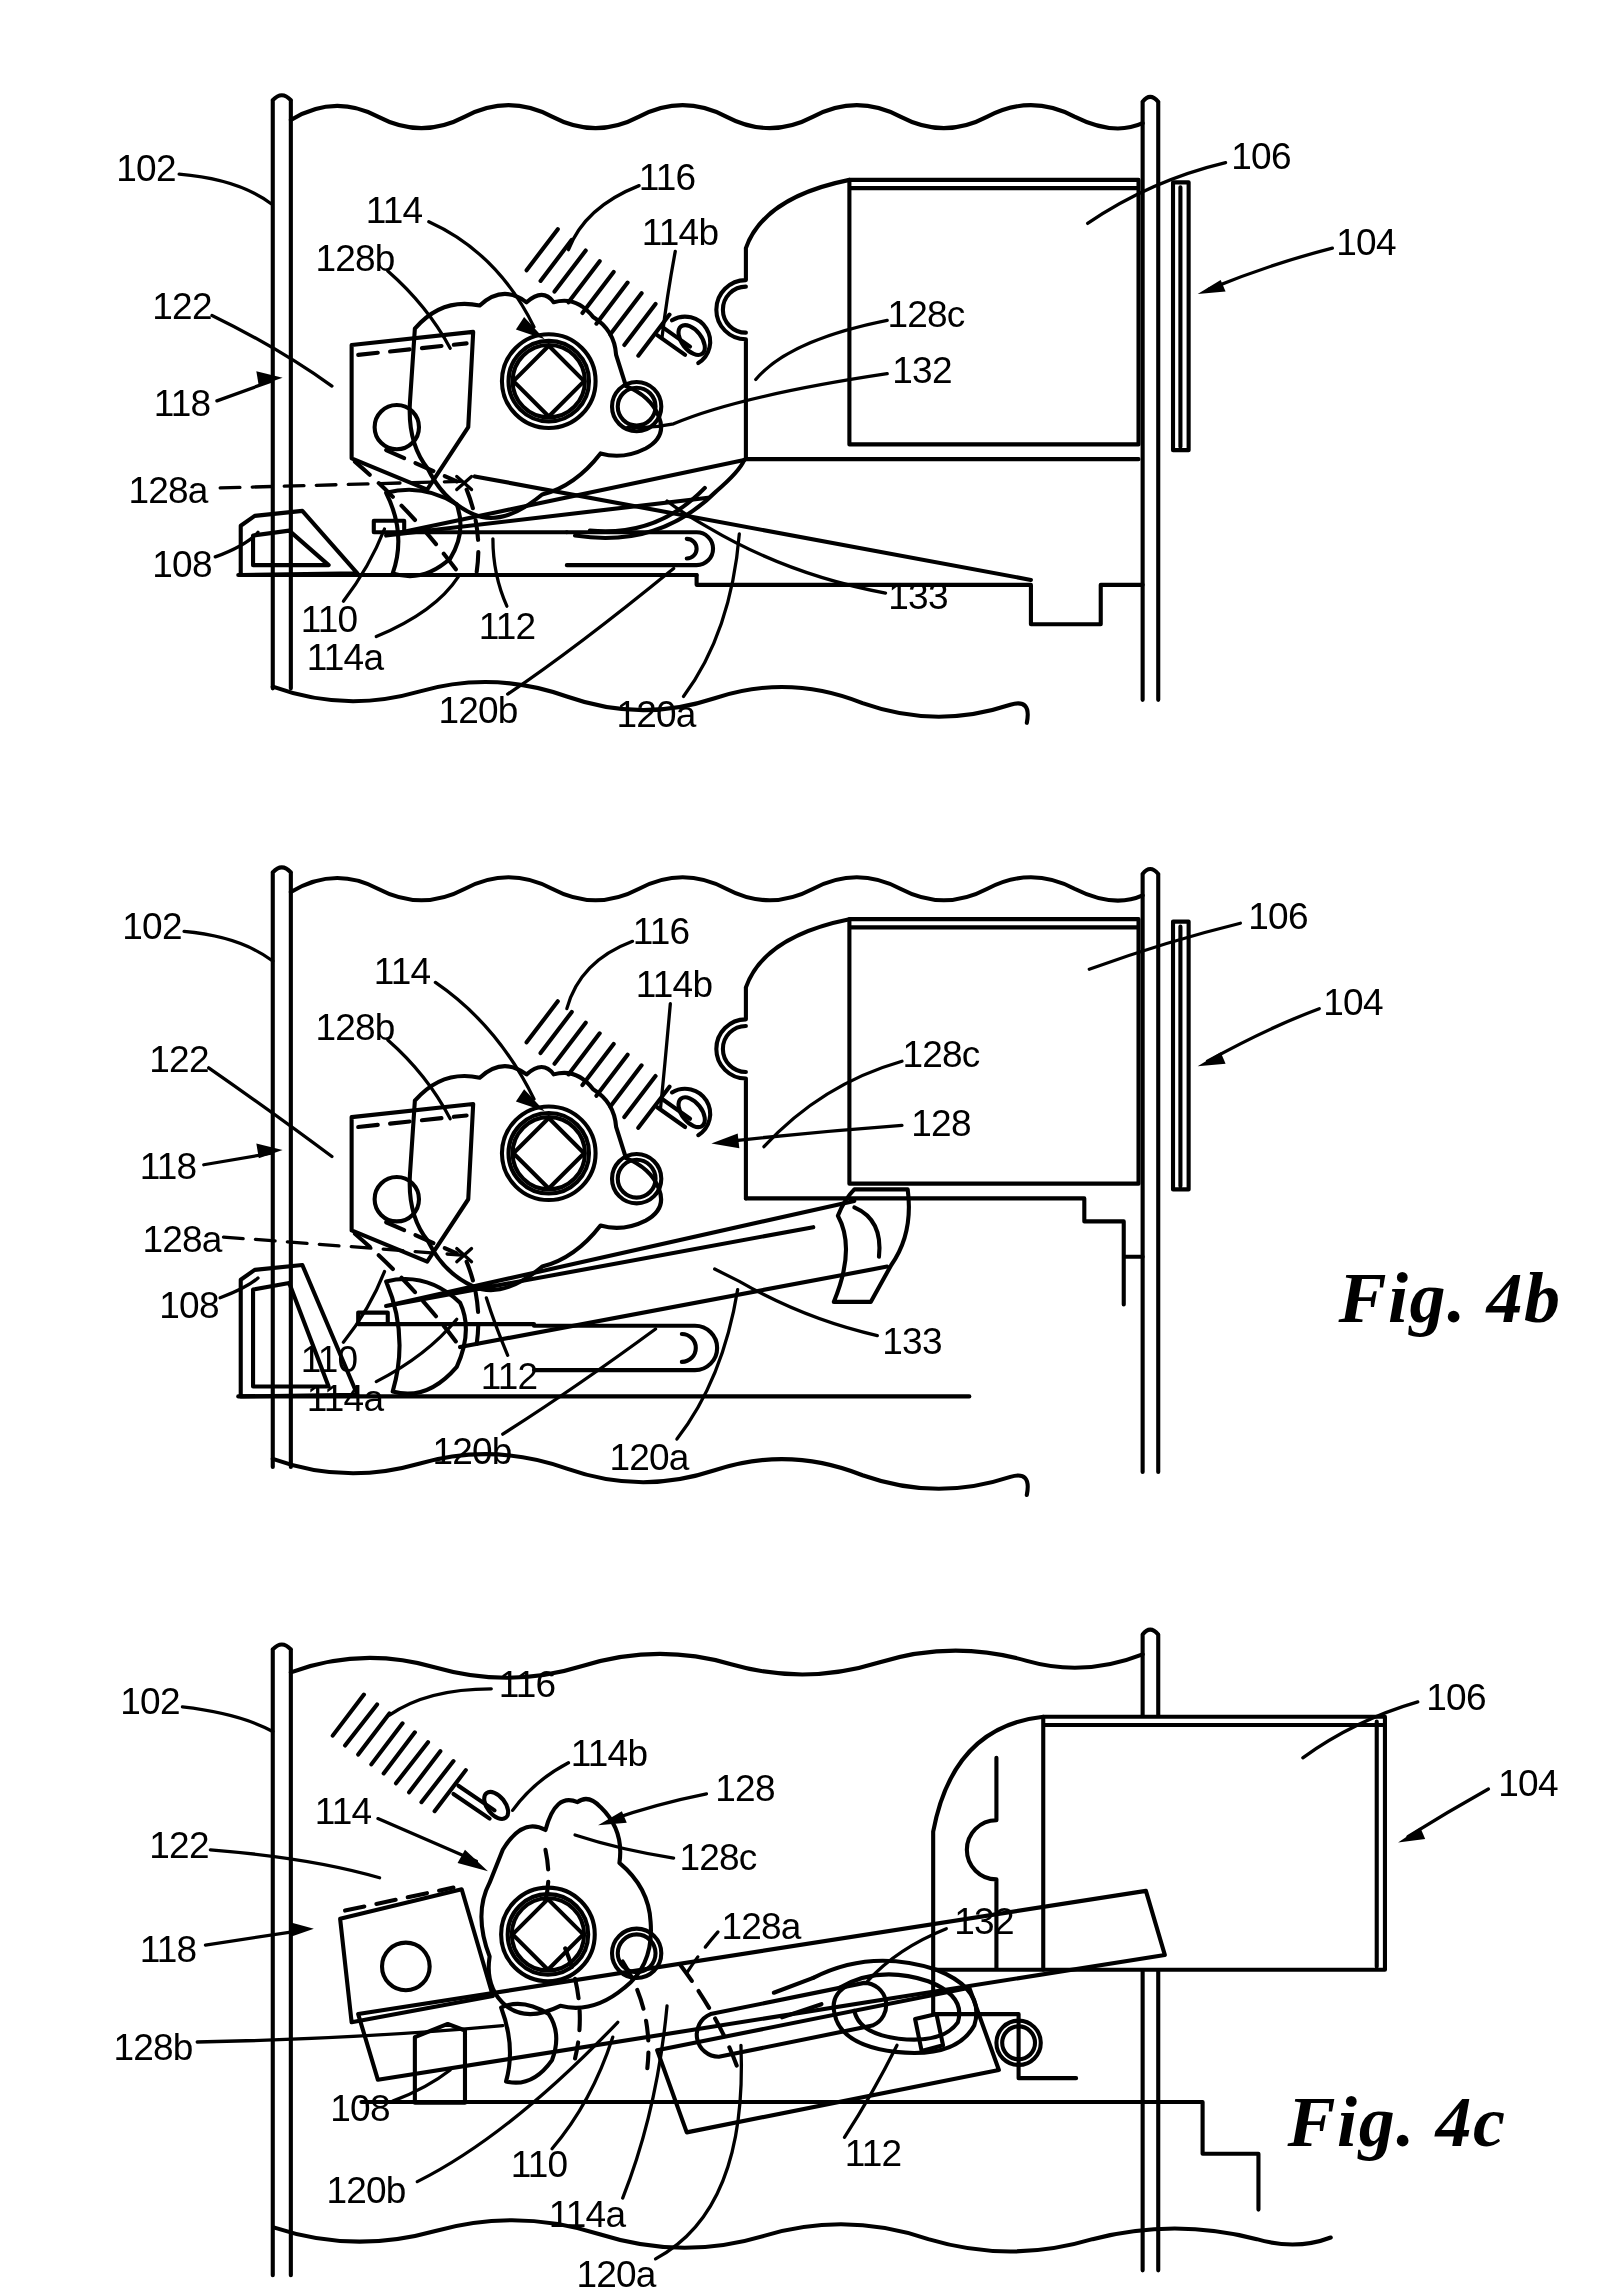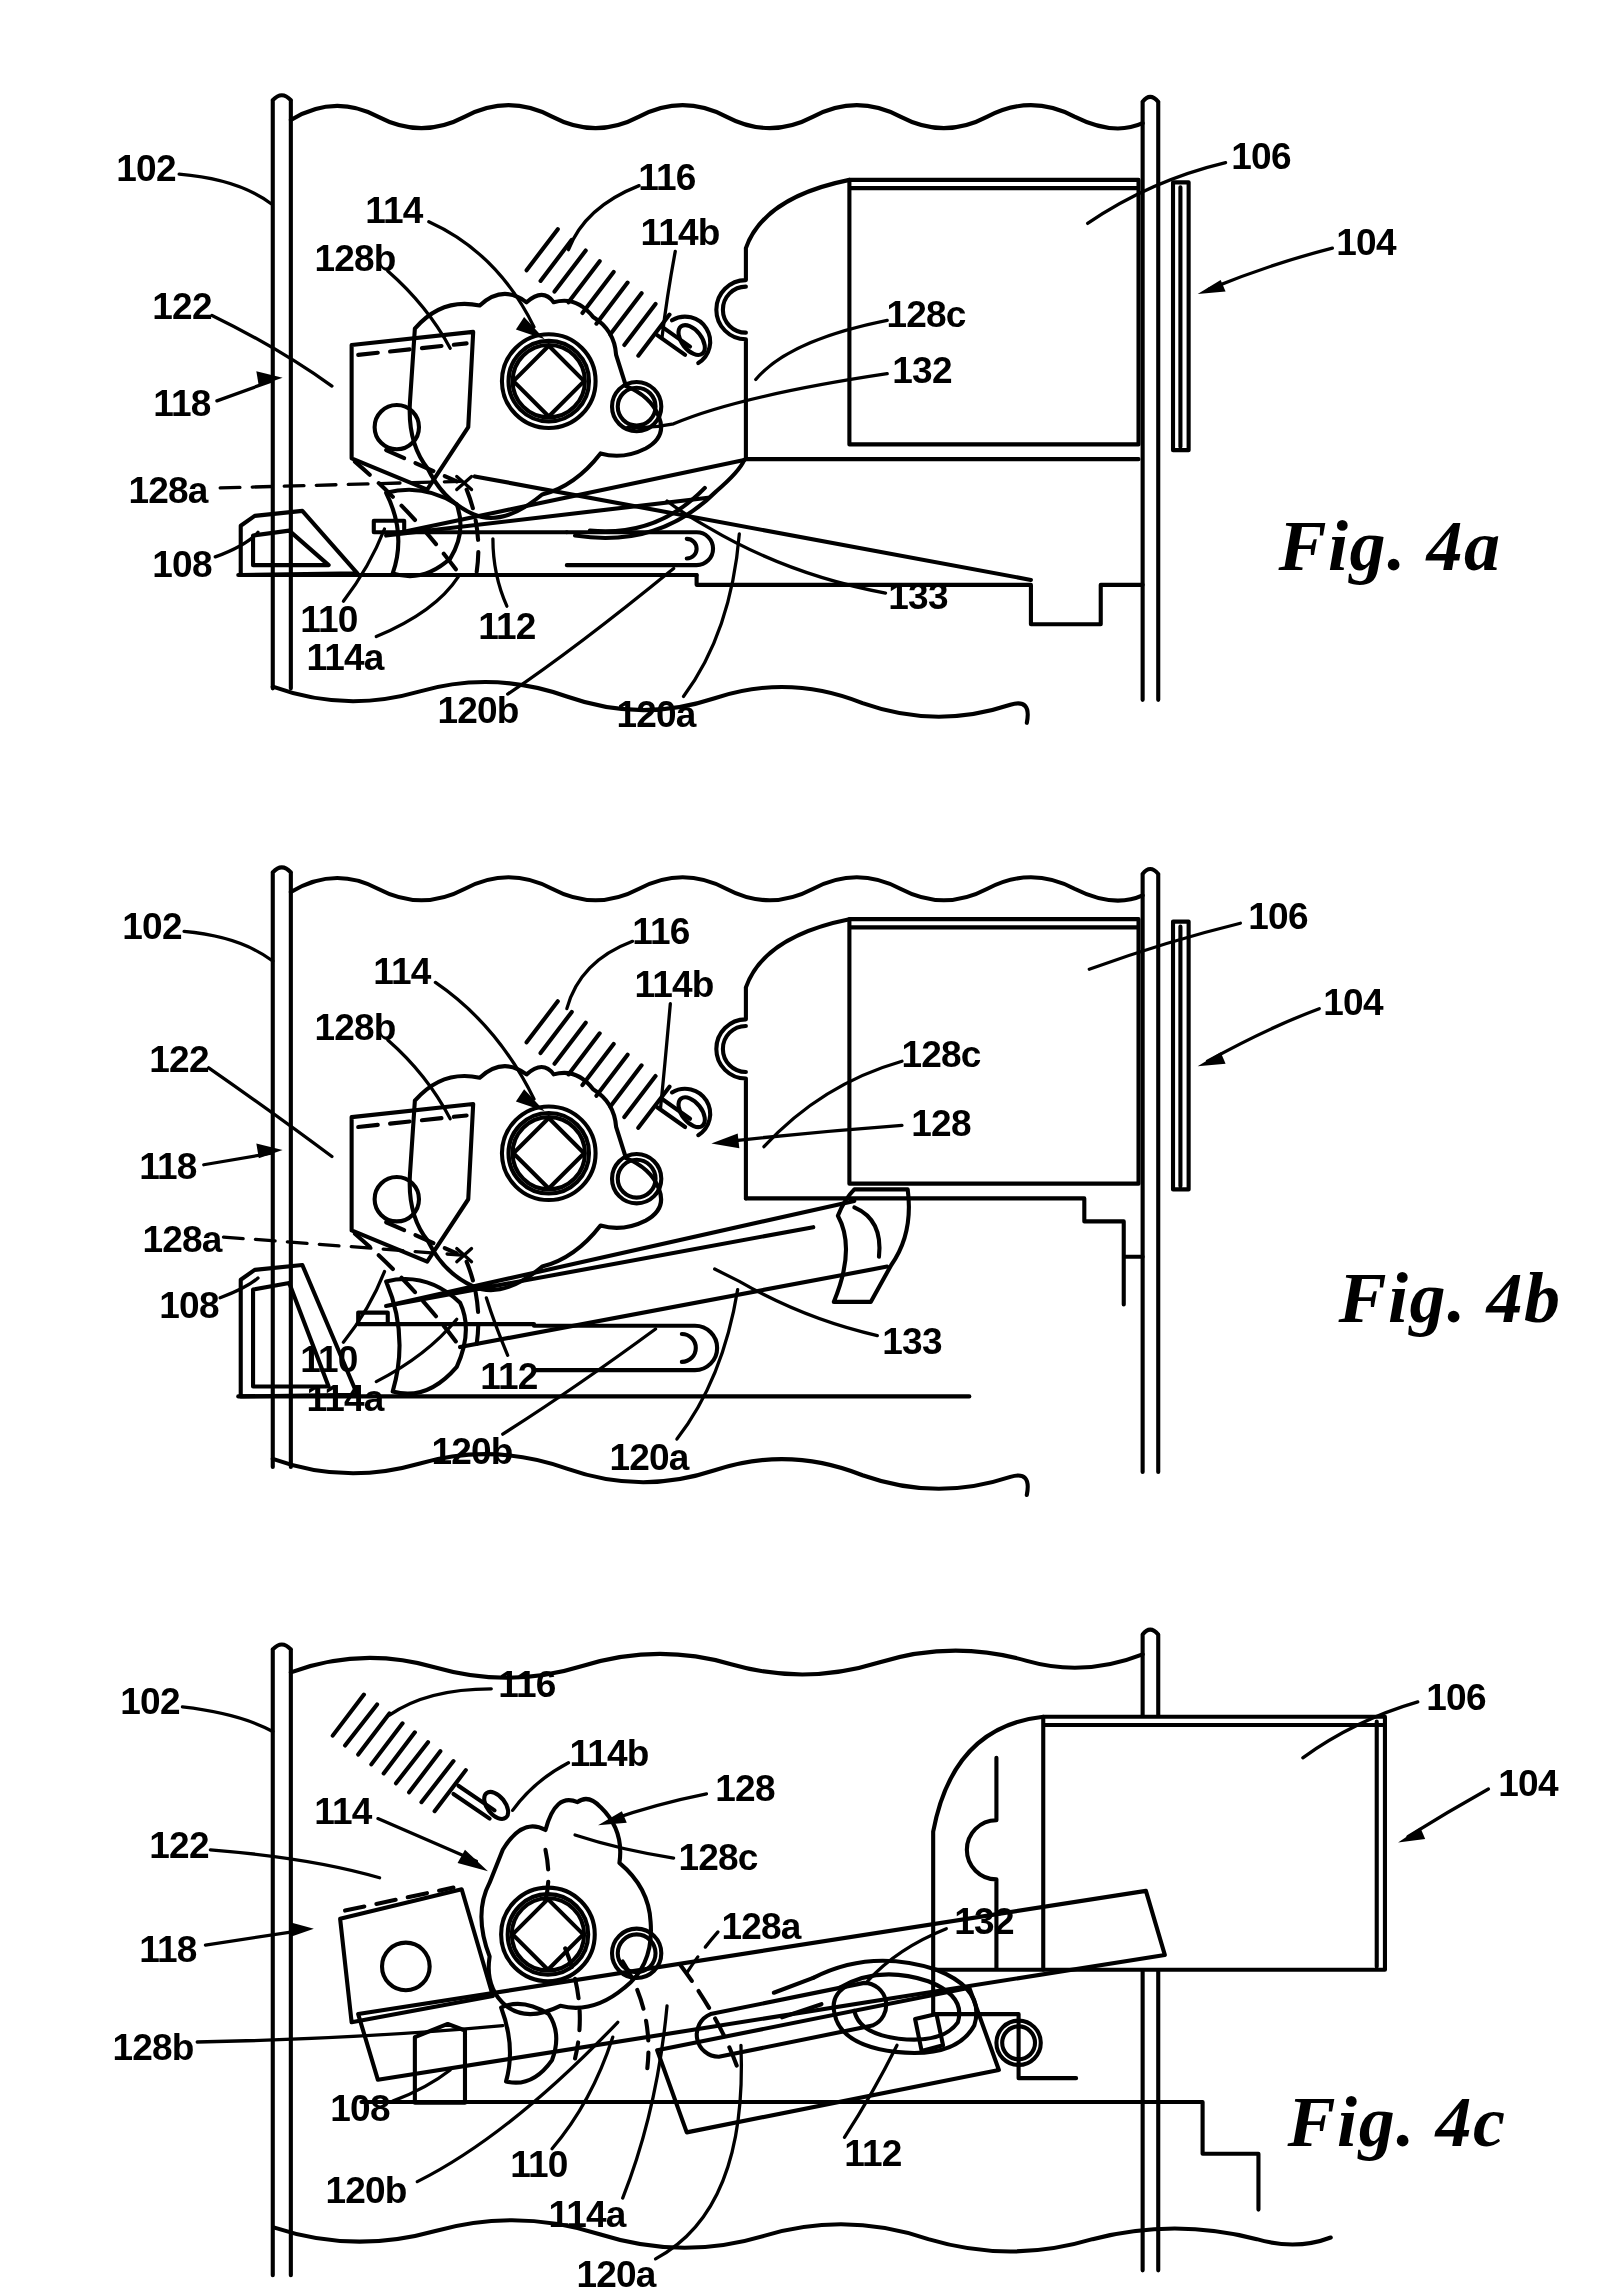--- a/index.html
+++ b/index.html
@@ -1,20 +1,20 @@
 <!DOCTYPE html>
 <html style="font-size:13px"><head>
 <meta charset="utf-8">
 <style>
   html,body{margin:0;padding:0;background:#e8e8e8;}
   .page{position:relative;width:1615px;height:2295px;background:#ffffff;overflow:hidden;
         font-family:"Liberation Sans",sans-serif;}
   .art{position:absolute;left:0;top:0;width:1615px;height:2295px;}
   .ref{position:absolute;transform:translate(-50%,-50%);font-family:"Liberation Sans",sans-serif;
-       font-size:37px;font-weight:700;color:#000;letter-spacing:-0.8px;white-space:nowrap;line-height:1;text-align:center;}
+       font-size:37px;font-weight:400;color:#000;letter-spacing:-0.8px;white-space:nowrap;line-height:1;text-align:center;}
   .fig-caption{position:absolute;transform:translate(-50%,-50%);
        font-family:"Liberation Serif",serif;font-style:italic;font-weight:700;
        font-size:72px;color:#000;letter-spacing:1.6px;white-space:nowrap;line-height:1;}
 </style>
 </head>
 <body>
 
 <div class="page">
 
 <svg class="art" viewBox="0 0 1966 2794" fill="none" stroke="#000" stroke-width="5" stroke-linecap="round" stroke-linejoin="round">
@@ -288,21 +288,20 @@
 <div class="ref" style="left:329px;top:619px">110</div>
 <div class="ref" style="left:345px;top:657px">114a</div>
 <div class="ref" style="left:507px;top:626px">112</div>
 <div class="ref" style="left:478px;top:710px">120b</div>
 <div class="ref" style="left:656px;top:714px">120a</div>
 <div class="ref" style="left:918px;top:596px">133</div>
 <div class="ref" style="left:922px;top:370px">132</div>
 <div class="ref" style="left:926px;top:314px">128c</div>
 <div class="ref" style="left:1261px;top:156px">106</div>
 <div class="ref" style="left:1366px;top:242px">104</div>
-<div class="fig-caption" style="left:1390px;top:546px">Fig. 4a</div>
 
 <div class="ref" style="left:152px;top:926px">102</div>
 <div class="ref" style="left:402px;top:971px">114</div>
 <div class="ref" style="left:661px;top:931px">116</div>
 <div class="ref" style="left:674px;top:984px">114b</div>
 <div class="ref" style="left:355px;top:1027px">128b</div>
 <div class="ref" style="left:179px;top:1059px">122</div>
 <div class="ref" style="left:168px;top:1166px">118</div>
 <div class="ref" style="left:182px;top:1239px">128a</div>
 <div class="ref" style="left:189px;top:1305px">108</div>

